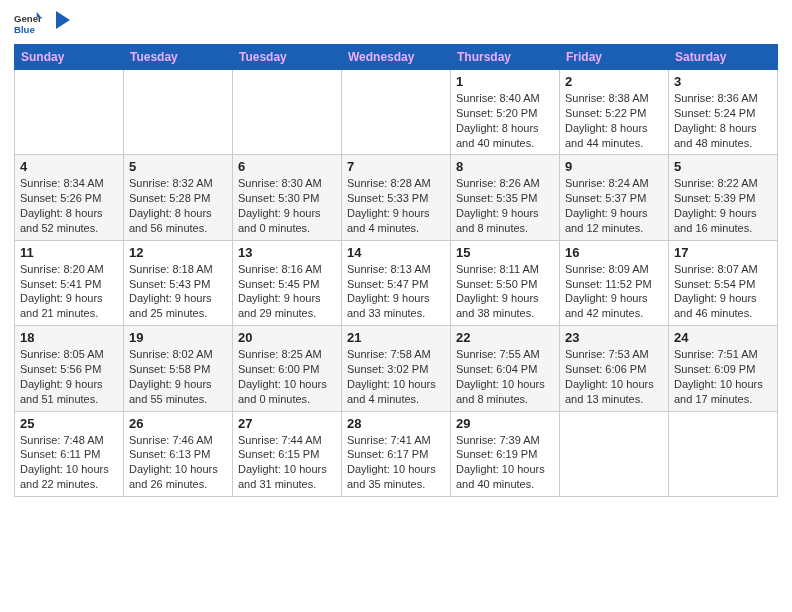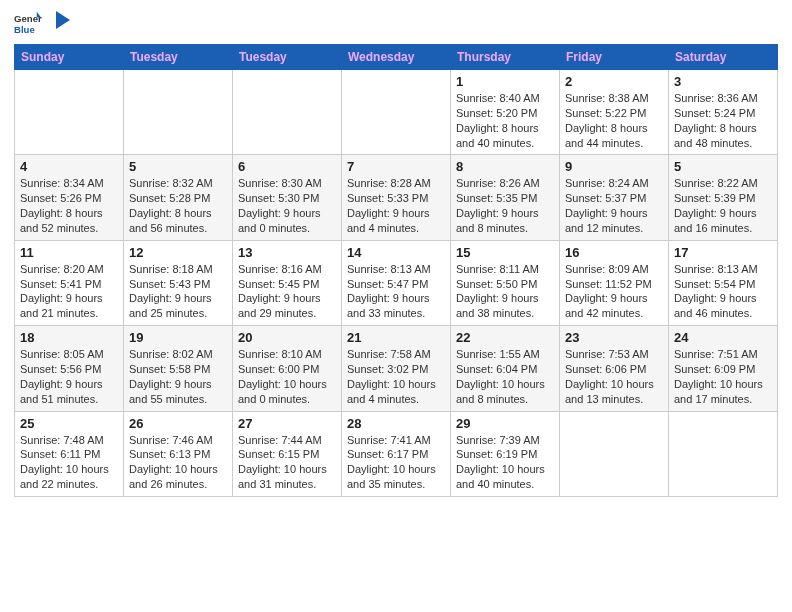--- a/index.html
+++ b/index.html
@@ -244,21 +244,21 @@
           </td>
           <td>
             <span class="day-number">16</span>
             <div class="day-info">Sunrise: 8:09 AM
 Sunset: 11:52 PM
 Daylight: 9 hours
 and 42 minutes.</div>
           </td>
           <td>
             <span class="day-number">17</span>
-            <div class="day-info">Sunrise: 8:13 AM
+            <div class="day-info">Sunrise: 8:07 AM
 Sunset: 5:54 PM
 Daylight: 9 hours
 and 46 minutes.</div>
           </td>
         </tr>
         <tr>
           <td>
             <span class="day-number">18</span>
             <div class="day-info">Sunrise: 8:05 AM
 Sunset: 5:56 PM
@@ -267,35 +267,35 @@
           </td>
           <td>
             <span class="day-number">19</span>
             <div class="day-info">Sunrise: 8:02 AM
 Sunset: 5:58 PM
 Daylight: 9 hours
 and 55 minutes.</div>
           </td>
           <td>
             <span class="day-number">20</span>
-            <div class="day-info">Sunrise: 8:10 AM
+            <div class="day-info">Sunrise: 8:25 AM
 Sunset: 6:00 PM
 Daylight: 10 hours
 and 0 minutes.</div>
           </td>
           <td>
             <span class="day-number">21</span>
             <div class="day-info">Sunrise: 7:58 AM
 Sunset: 3:02 PM
 Daylight: 10 hours
 and 4 minutes.</div>
           </td>
           <td>
             <span class="day-number">22</span>
-            <div class="day-info">Sunrise: 1:55 AM
+            <div class="day-info">Sunrise: 7:55 AM
 Sunset: 6:04 PM
 Daylight: 10 hours
 and 8 minutes.</div>
           </td>
           <td>
             <span class="day-number">23</span>
             <div class="day-info">Sunrise: 7:53 AM
 Sunset: 6:06 PM
 Daylight: 10 hours
 and 13 minutes.</div>

